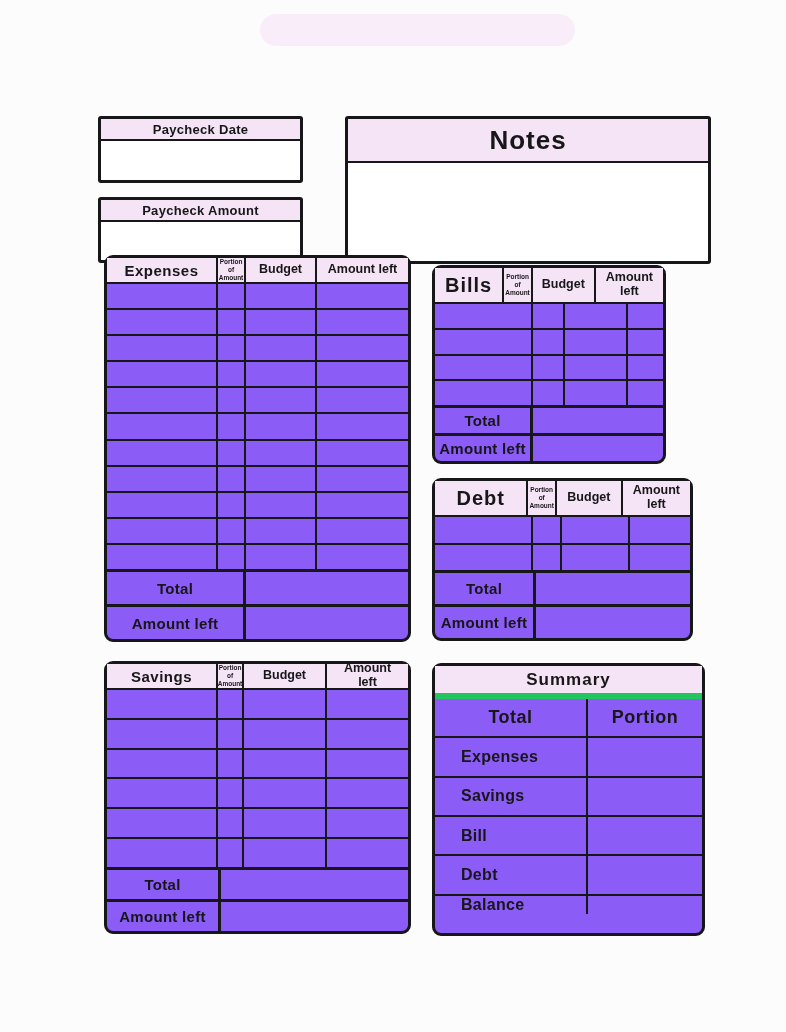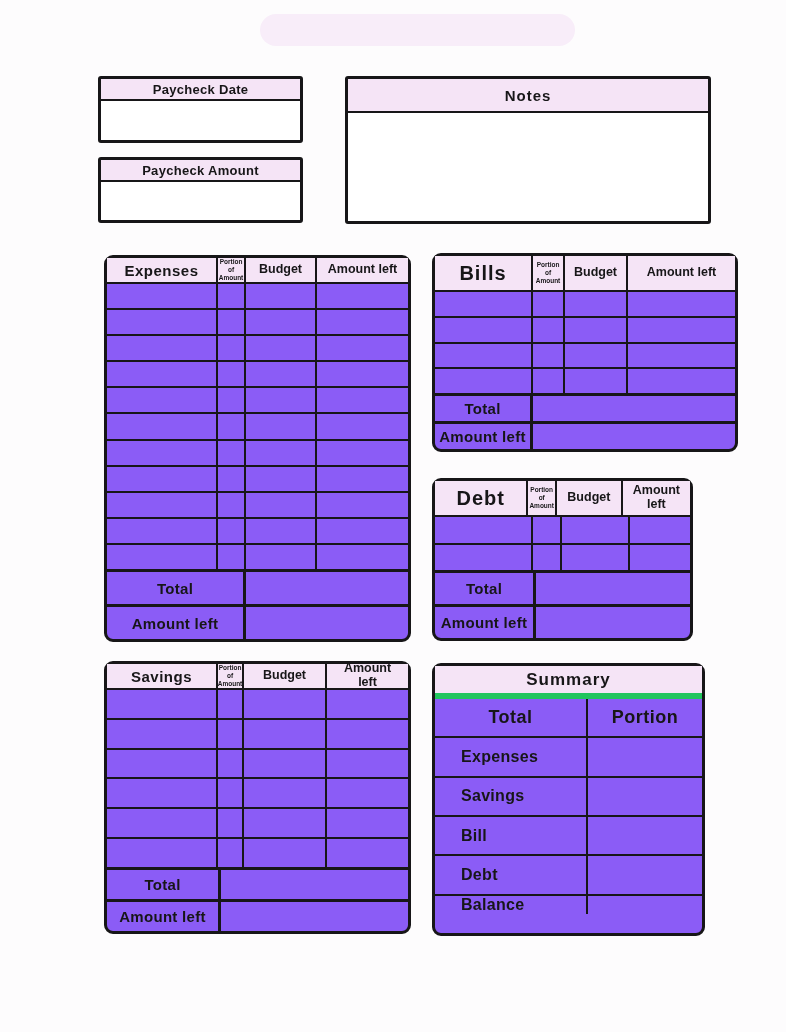--- a/index.html
+++ b/index.html
@@ -6,26 +6,26 @@
   html,body { background:#ffffff; }
   body { font-family:"Liberation Sans", sans-serif; color:#171618; }
   .page { position:relative; width:786px; height:1032px; margin:0 auto; background:#fdfcfd; overflow:hidden; }
 
   
   .banner { position:absolute; left:260px; top:14px; width:315px; height:32px;
             background:#f8edf9; border-radius:16px; }
 
   
   .box { position:absolute; background:#fff; border:3px solid #171618; border-radius:3px;
-         display:flex; flex-direction:column; }
+         display:flex; flex-direction:column;margin-top:40px; }
   .box-head { background:#f5e4f6; border-bottom:2px solid #171618;
               display:flex; align-items:center; justify-content:center;
               font-weight:700; letter-spacing:.3px; }
   .box-head.small { height:22px; font-size:13px; }
-  .box-head.big   { height:34px; font-size:15px; letter-spacing:1px; }
+  .box-head.big   { height:44px; font-size:26px; letter-spacing:1px; }
   .box-body { flex:1; background:#fff; }
 
   
   .tbl { position:absolute; background:#8b5cf6; border:3px solid #171618; border-radius:9px;
          display:flex; flex-direction:column; }
   .thead { display:flex; background:#f5e4f6; border-bottom:2px solid #171618; height:26px; }
   .thead.tall { height:36px; }
   .thead > div { border-right:2px solid #171618; display:flex; align-items:center; justify-content:center; text-align:center; }
   .thead > div:last-child { border-right:none; }
   .c1 { width:var(--c1); } .c2 { width:var(--c2); } .c3 { width:var(--c3); }
@@ -40,21 +40,21 @@
   .trow:last-child { border-bottom:none; }
   .trow > div { border-right:2px solid #171618; }
   .trow > div:last-child { border-right:none; }
 
   .tfoot { display:flex; border-top:3px solid #171618; height:35px; }
   .flabel { width:var(--fl); border-right:3px solid #171618; display:flex; align-items:center;
             justify-content:center; font-weight:700; font-size:15px; letter-spacing:.3px; }
   .fvalue { flex:1; }
 
   .t-expenses { left:104px; top:255px; width:307px; height:387px; --c1:111px; --c2:28px; --c3:71px; --fl:139px; }
-  .t-bills    { left:432px; top:253px; width:306px; height:199px; --c1:98px;  --c2:32px; --c3:63px; --fl:98px; }
+  .t-bills    { left:432px; top:265px; width:234px; height:199px; --c1:98px;  --c2:32px; --c3:63px; --fl:98px; }
   .t-bills .tfoot { height:28px; }
   .t-debt     { left:432px; top:478px; width:261px; height:163px; --c1:98px;  --c2:29px; --c3:68px; --fl:101px; }
   .t-debt .tfoot { height:34px; }
   .t-savings  { left:104px; top:661px; width:307px; height:273px; --c1:111px; --c2:26px; --c3:83px; --fl:114px; }
   .t-savings .tfoot { height:32px; }
 
   
   .summary { left:432px; top:663px; width:273px; height:273px; }
   .sum-head { background:#f5e4f6; border-bottom:6px solid #22c55e; height:33px;
               display:flex; align-items:center; justify-content:center;

